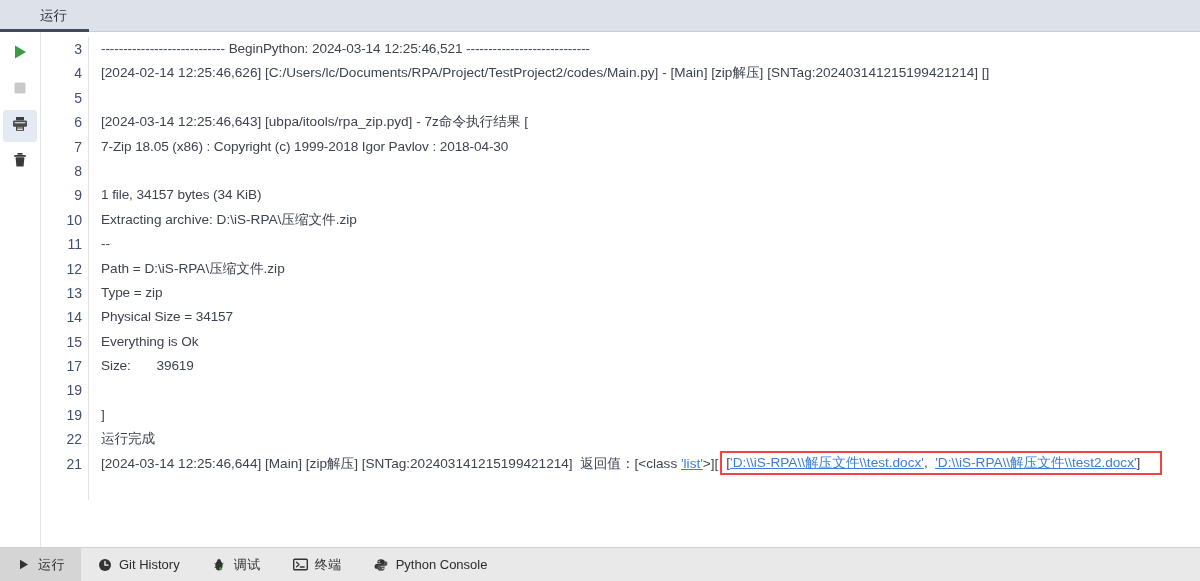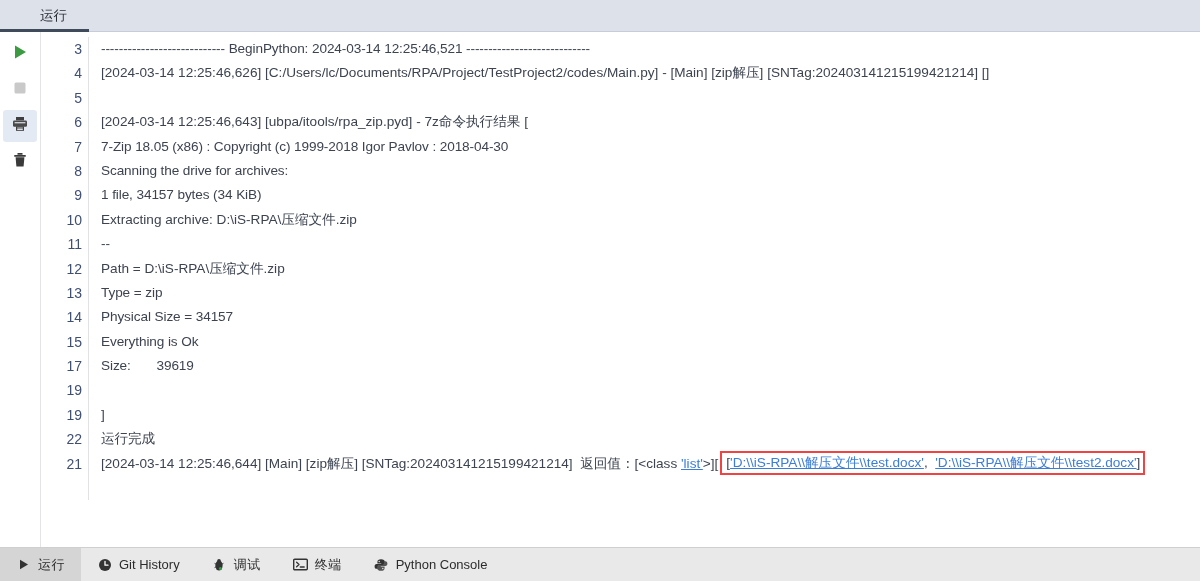--- a/index.html
+++ b/index.html
@@ -140,21 +140,21 @@
   }
   .log-text.cjk {
     letter-spacing: 0;
   }
   .link {
     color: #3b7dd8;
     text-decoration: underline;
   }
   .boxed {
     border: 2px solid #ef4444;
-    padding: 1px 3px 1px 4px;
+    padding: 1px 20px 1px 4px;
     margin-left: 2px;
     display: inline-block;
     line-height: 18px;
     vertical-align: middle;
     position: relative;
     top: -1px;
   }
 
   
   .statusbar {
@@ -249,21 +249,21 @@
 
         <div class="log-row">
           <div class="gutter">3</div>
           <div class="gutter-rule"></div>
           <div class="log-text">---------------------------- BeginPython: 2024-03-14 12:25:46,521 ----------------------------</div>
         </div>
 
         <div class="log-row">
           <div class="gutter">4</div>
           <div class="gutter-rule"></div>
-          <div class="log-text cjk">[2024-03-14 12:25:46,626] [C:/Users/lc/Documents/RPA/Project/TestProject2/codes/Main.py] - [Main] [zip解压] [SNTag:202403141215199421214] []</div>
+          <div class="log-text cjk">[2024-02-14 12:25:46,626] [C:/Users/lc/Documents/RPA/Project/TestProject2/codes/Main.py] - [Main] [zip解压] [SNTag:202403141215199421214] []</div>
         </div>
 
         <div class="log-row">
           <div class="gutter">5</div>
           <div class="gutter-rule"></div>
         </div>
 
         <div class="log-row">
           <div class="gutter">6</div>
           <div class="gutter-rule"></div>
@@ -272,21 +272,20 @@
 
         <div class="log-row">
           <div class="gutter">7</div>
           <div class="gutter-rule"></div>
           <div class="log-text">7-Zip 18.05 (x86) : Copyright (c) 1999-2018 Igor Pavlov : 2018-04-30</div>
         </div>
 
         <div class="log-row">
           <div class="gutter">8</div>
           <div class="gutter-rule"></div>
-          <div class="log-text">Scanning the drive for archives:</div>
         </div>
 
         <div class="log-row">
           <div class="gutter">9</div>
           <div class="gutter-rule"></div>
           <div class="log-text">1 file, 34157 bytes (34 KiB)</div>
         </div>
 
         <div class="log-row">
           <div class="gutter">10</div>

